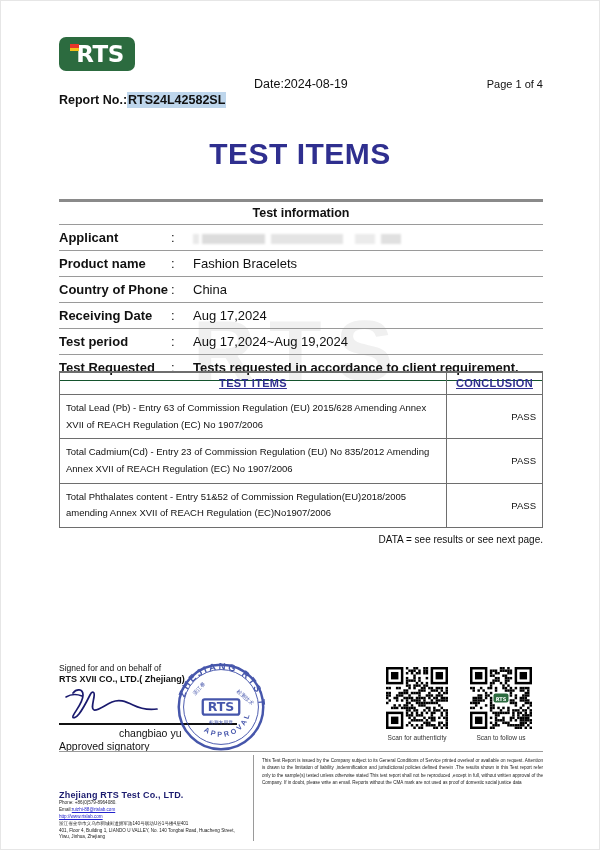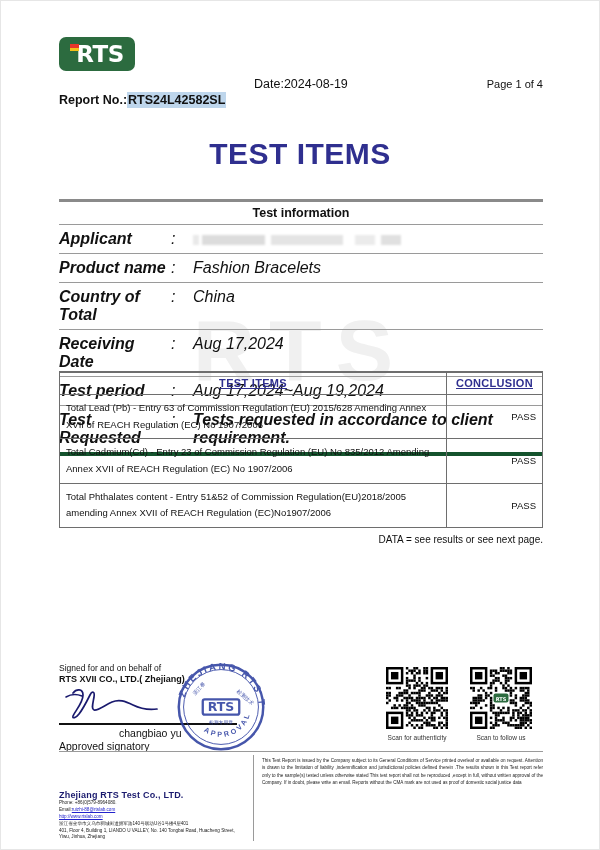--- a/index.html
+++ b/index.html
@@ -95,26 +95,25 @@
     text-align: center;
     font-size: 12.5px;
     font-weight: bold;
     color: #111;
     padding: 4px 0 4px;
   }
   table.info { width: 100%; border-collapse: collapse; }
   table.info td {
     border-top: 1px solid #9a9a9a;
     padding: 5px 0 5px 0;
-    font-size: 16px;
+    font-size: 13px;
     color: #111;
     vertical-align: top;
-    font-style: italic;
-  }
-  table.info tr:last-child td { border-bottom: 4px solid #14532d; margin-top: 11px; }
+  }
+  table.info tr:last-child td { border-bottom: 1px solid #14532d; margin-top: 11px; }
   td.lbl { width: 112px; font-weight: bold; padding-left: 8px; }
   td.colon { width: 22px; }
   td.val { }
   td.val.bold { font-weight: bold; }
   .redacted {
     display: inline-block;
     height: 10px;
     vertical-align: middle;
     background: linear-gradient(90deg,
       #e9e9e9 0 6px, #ffffff 6px 9px,
@@ -291,21 +290,21 @@
               <td class="lbl">Applicant</td>
               <td class="colon">:</td>
               <td class="val"><span class="redacted"></span></td>
             </tr>
             <tr>
               <td class="lbl">Product name</td>
               <td class="colon">:</td>
               <td class="val">Fashion Bracelets</td>
             </tr>
             <tr>
-              <td class="lbl">Country of Total</td>
+              <td class="lbl">Country of Phone</td>
               <td class="colon">:</td>
               <td class="val">China</td>
             </tr>
             <tr>
               <td class="lbl">Receiving Date</td>
               <td class="colon">:</td>
               <td class="val">Aug 17,2024</td>
             </tr>
             <tr>
               <td class="lbl">Test period</td>

